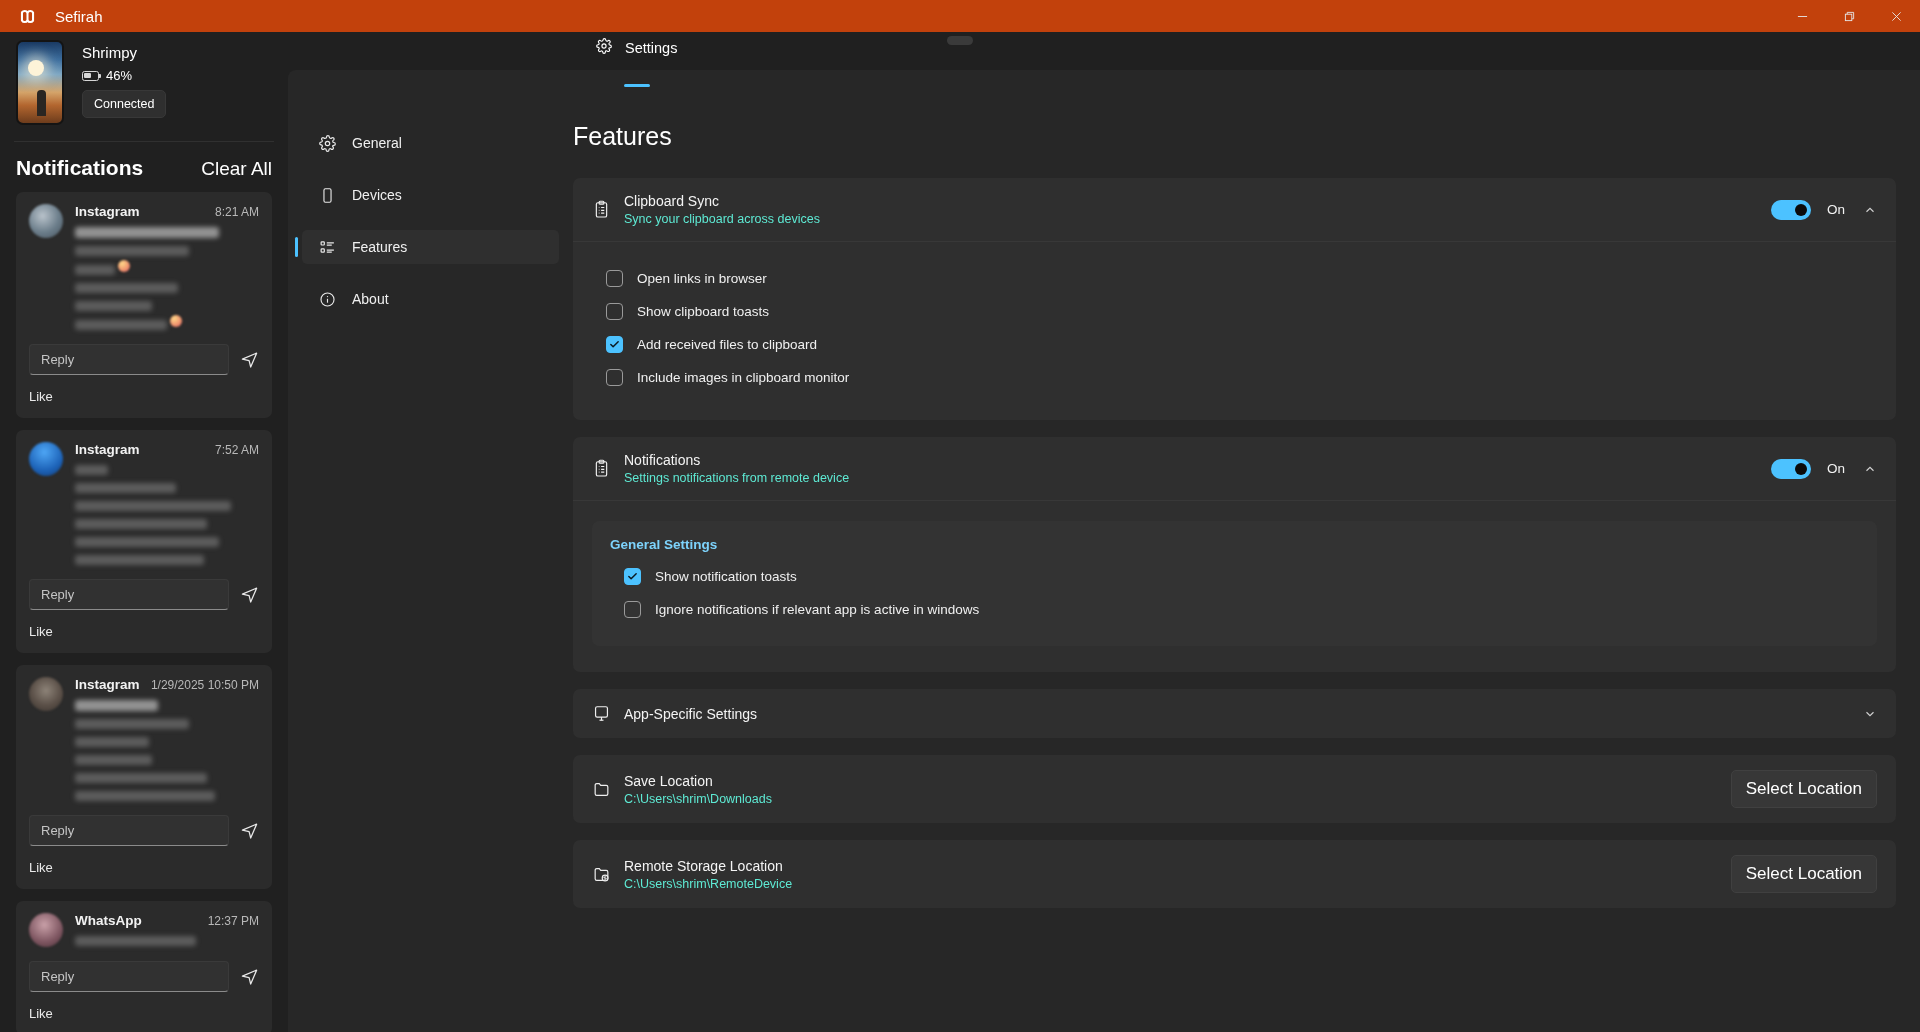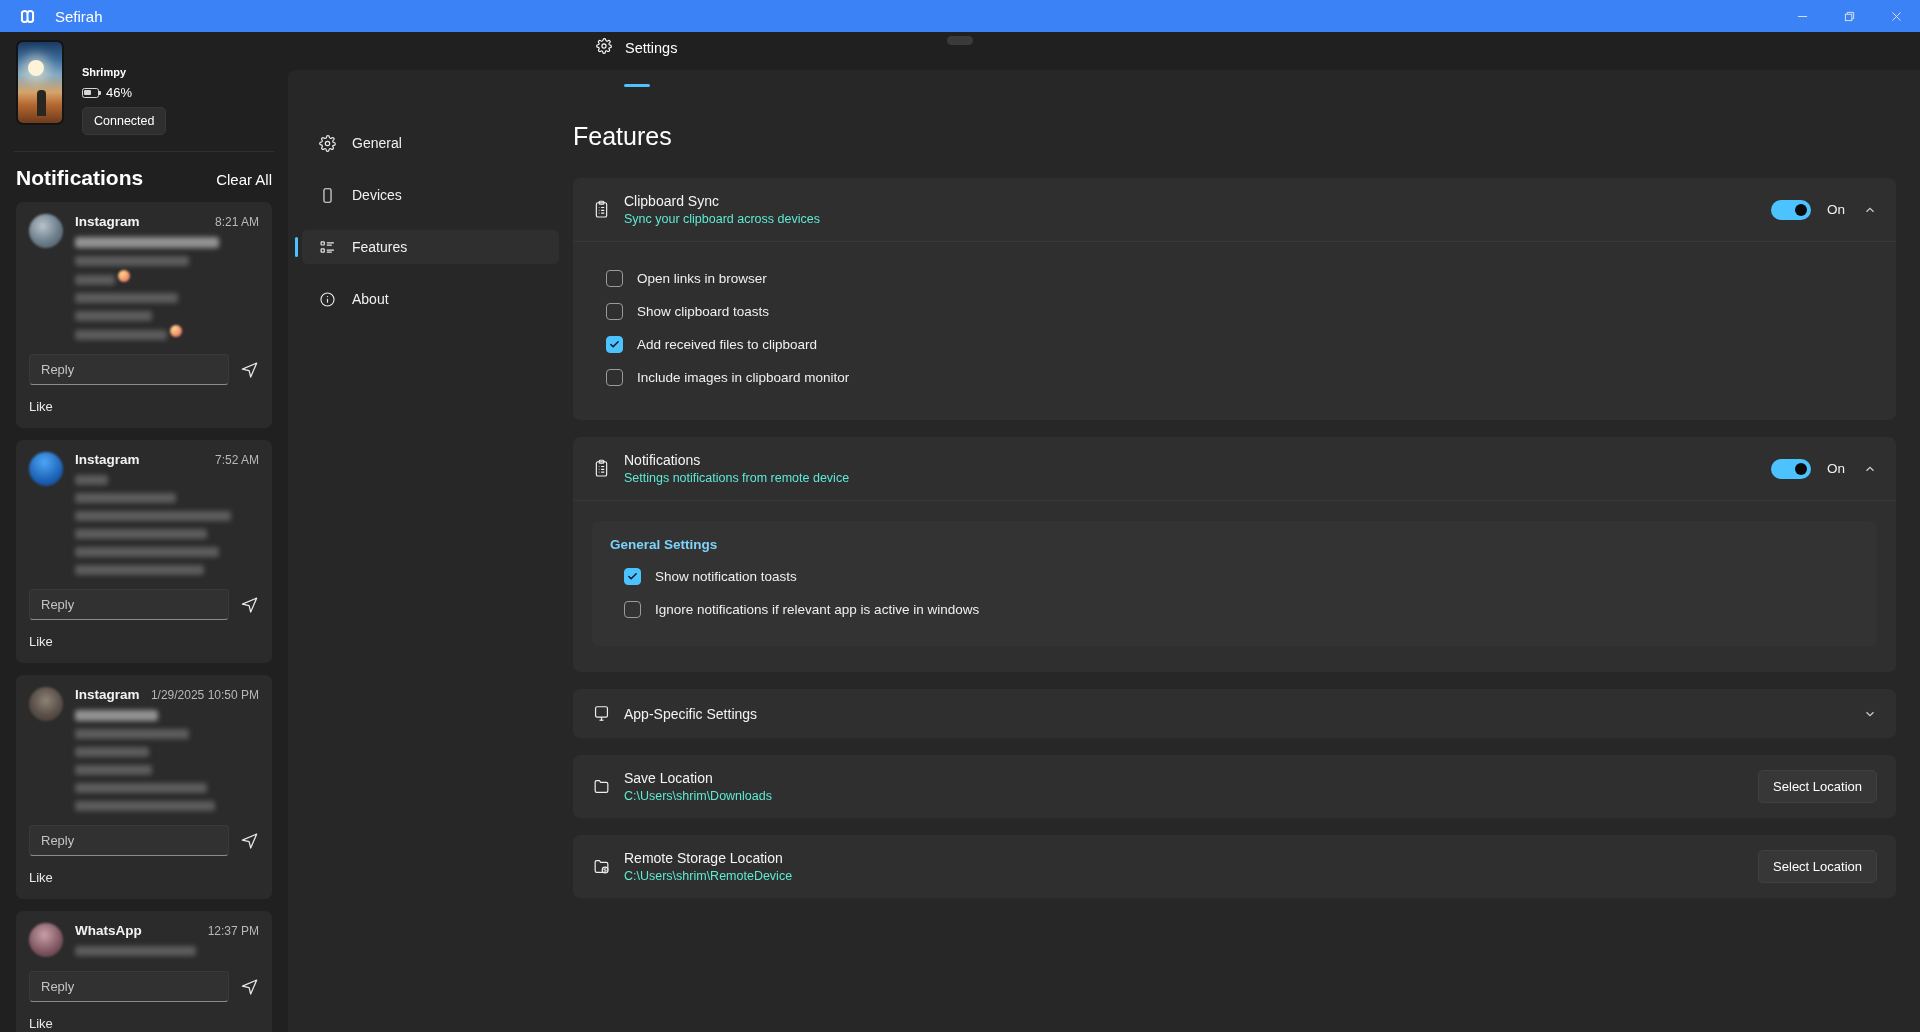--- a/index.html
+++ b/index.html
@@ -7,21 +7,21 @@
     width: 1920px; height: 1032px;
     background: #202020;
     font-family: "Liberation Sans", sans-serif;
     color: #ffffff;
     overflow: hidden;
   }
 
   
   .titlebar {
     height: 32px; display: flex; align-items: center;
-    background: #3b82f6; position: relative;
+    background: #c2410c; position: relative;
   }
   .app-logo { margin-left: 18px; display: flex; align-items: center; }
   .app-title { margin-left: 18px; font-size: 15px; color: #ffffff; }
   .drag-pill {
     position: absolute; left: 50%; transform: translateX(-50%);
     top: 36px; width: 26px; height: 9px; border-radius: 5px;
     background: #3a3a3a;
   }
   .winbtns { margin-left: auto; display: flex; height: 32px; }
   .winbtn {
@@ -49,21 +49,21 @@
   .phone-thumb::before {
     content:""; position:absolute; left:10px; top:18px;
     width:16px; height:16px; border-radius:50%;
     background:#fdf3d8; box-shadow:0 0 11px 6px rgba(253,243,216,.5);
   }
   .phone-thumb::after {
     content:""; position:absolute; left:19px; top:48px;
     width:9px; height:26px; background:#2a2622; border-radius:4px 4px 0 0;
   }
   .device-info { display: flex; flex-direction: column; gap: 7px; padding-top: 4px; }
-  .device-name { font-size: 11px; font-weight: bold; margin-top: 22px; }
+  .device-name { font-size: 15px; font-weight: normal; }
   .battery-row { display: flex; align-items: center; gap: 7px; font-size: 13px; }
   .battery-ico {
     width: 17px; height: 10px; border: 1.4px solid #d6d6d6;
     border-radius: 2.5px; position: relative; display:inline-block;
   }
   .battery-ico::before {
     content:""; position:absolute; left:1.4px; top:1.4px; bottom:1.4px;
     width: 46%; background:#d6d6d6; border-radius:1px;
   }
   .battery-ico::after {
@@ -74,21 +74,21 @@
     background:#2f2f2f; border:1px solid #383838; border-radius:5px;
     font-size:12.5px; padding:6px 11px; align-self:flex-start; color:#fff;
   }
   .divider { height:1px; background:#303030; margin: 6px 14px 0 14px; }
 
   .notif-head {
     display:flex; align-items:baseline; justify-content:space-between;
     padding: 14px 16px 12px 16px;
   }
   .notif-title { font-size:21px; font-weight:bold; }
-  .clear-all { font-size:15px; color:#ffffff; }
+  .clear-all { font-size:19px; color:#ffffff; }
 
   .notif-scroll {
     flex:1; overflow:hidden; padding: 0 16px 0 16px;
     display:flex; flex-direction:column; gap:12px;
   }
   .notif-card {
     background:#2b2b2b; border-radius:7px; padding:12px 13px 13px 13px;
     flex: 0 0 auto;
   }
   .notif-top { display:flex; gap:12px; }
@@ -185,21 +185,21 @@
   .cbox.checked { background:#4cc2ff; border-color:#4cc2ff; }
   .check-label { font-size:13.5px; color:#f0f0f0; }
 
   .subpanel { background:#333333; border-radius:7px; padding:16px 18px 20px 18px; }
   .subpanel-title { font-size:13.5px; font-weight:bold; color:#7dd3fc; margin-bottom:8px; }
 
   .row-card { background:#2f2f2f; border-radius:7px; margin-bottom:17px;
               display:flex; align-items:center; padding:15px 19px; }
   .btn-select {
     background:#373737; border:1px solid #404040; border-radius:5px;
-    font-size:13px; color:#fff; padding:8px 14px;
+    font-size:17px; color:#fff; padding:8px 14px;
     font-family:"Liberation Sans", sans-serif;
   }
 </style>
 </head>
 <body>
 
 <div class="titlebar">
   <span class="app-logo">
     <svg width="19" height="19" viewBox="0 0 24 24" fill="none" stroke="#ffffff" stroke-width="2.6" stroke-linecap="round">
       <path d="M5 7 A4 4 0 0 1 12 7 L12 17 A4 4 0 0 0 19 17"></path>

